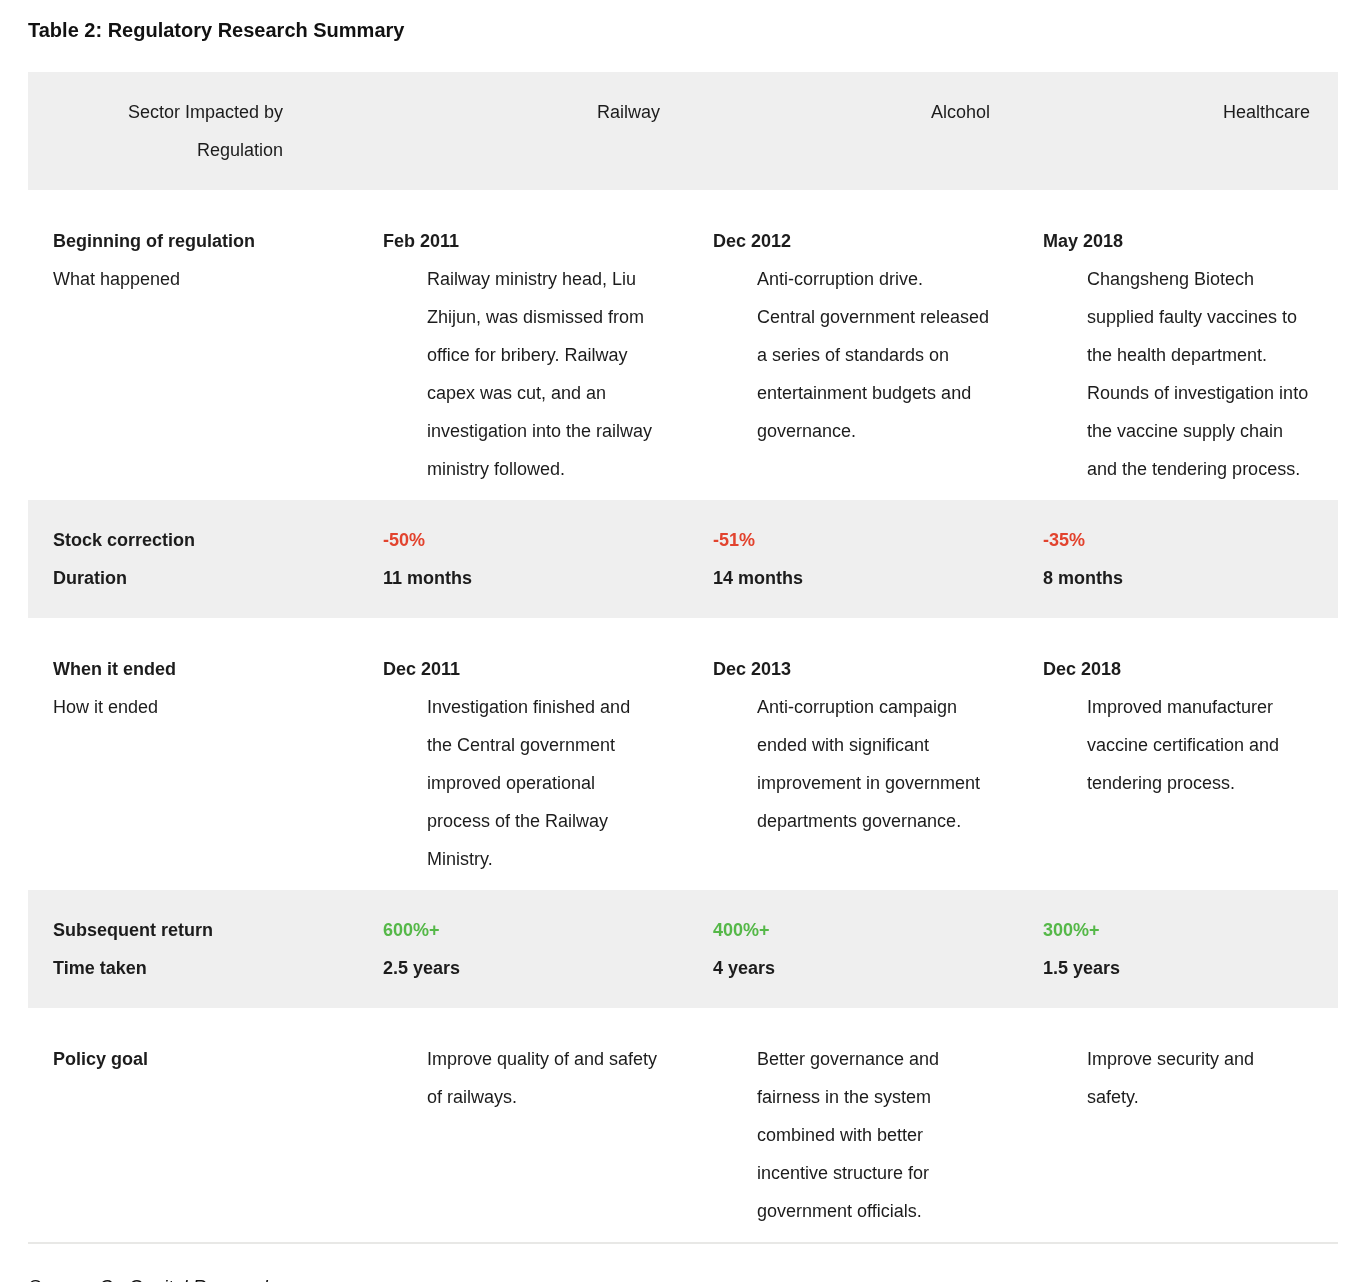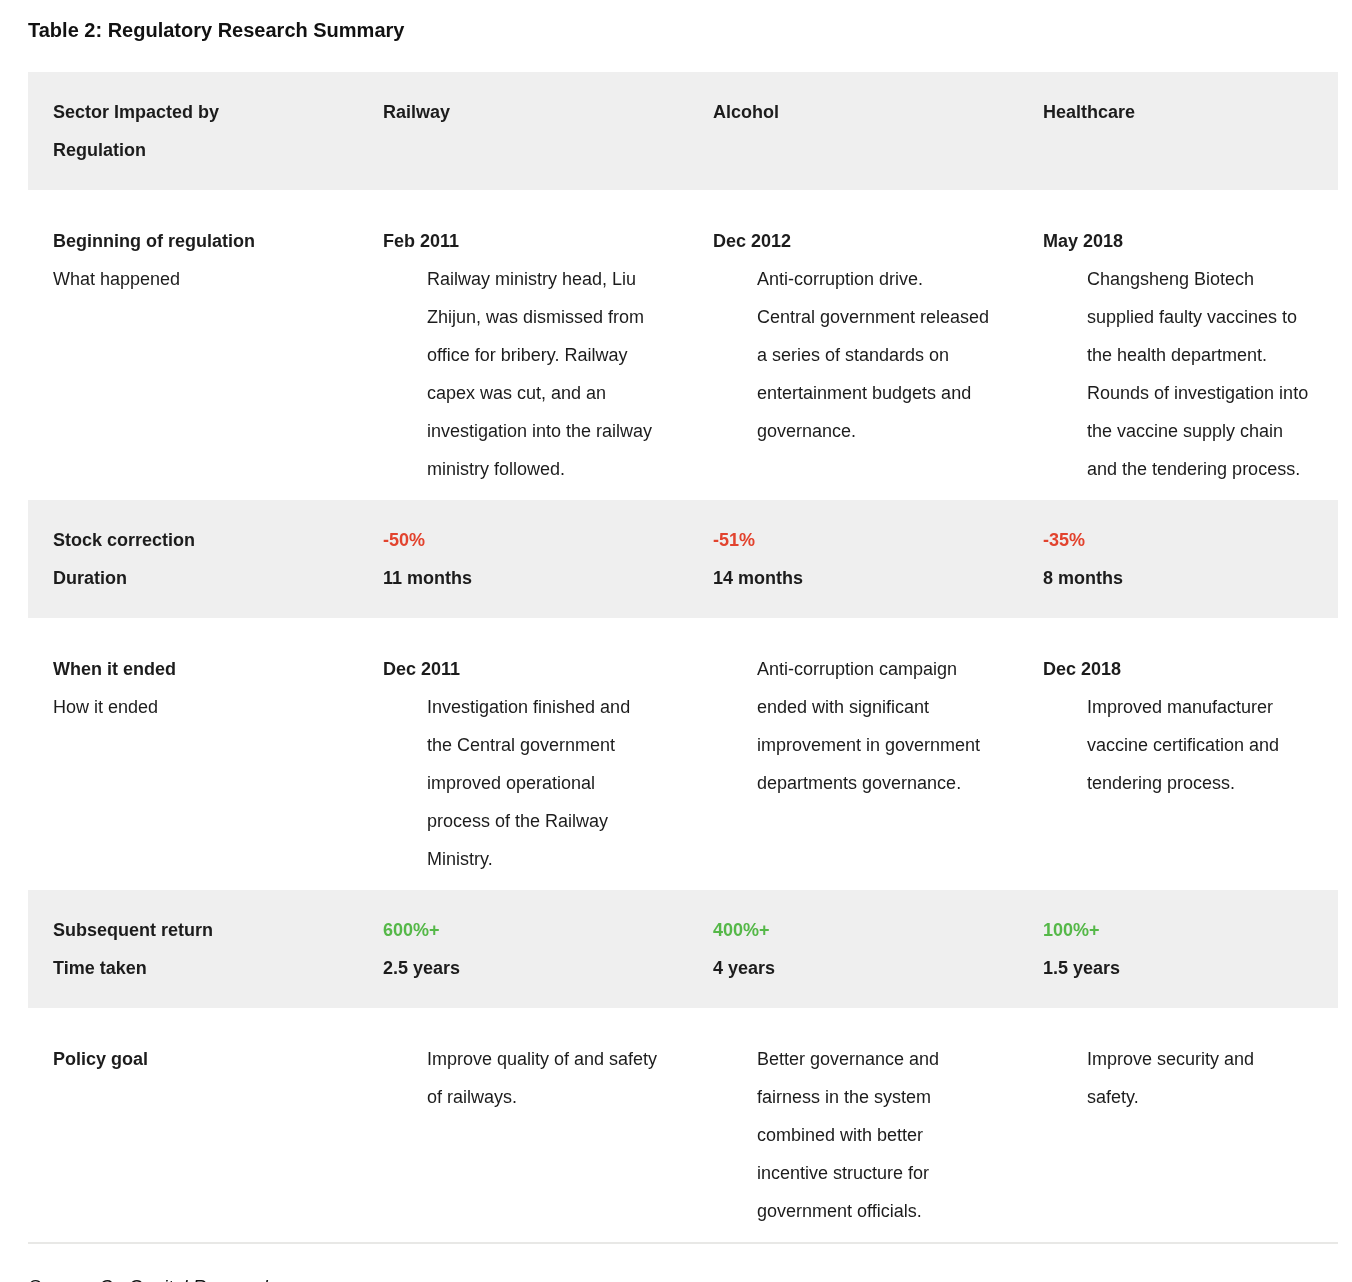--- a/index.html
+++ b/index.html
@@ -42,21 +42,21 @@
   .row.pad-lg{ padding:32px 0 12px 0; }
   .cell{ padding:0 28px 0 25px; }
 
   .b{ font-weight:700; }
   .cell .heading{ font-weight:700; }
   .cell .body{
     white-space:pre-line;
     max-width:276px;
     margin-left:44px;
   }
-  .header-cell{ font-weight:700; }
+  .header-cell{ font-weight:400;text-align:right; }
   .header-cell.narrow{ max-width:230px; }
 
   .val-neg{ color:var(--negative); font-weight:700; }
   .val-pos{ color:var(--positive); font-weight:700; }
 
   .divider{
     margin:0;
     border:none;
     border-top:2px solid var(--divider);
   }
@@ -134,20 +134,21 @@
     <div class="row pad-lg">
       <div class="cell">
         <div class="b">When it ended</div>
         <div>How it ended</div>
       </div>
       <div class="cell">
         <div class="heading">Dec 2011</div>
         <div class="body">Investigation finished and the Central government improved operational process of the Railway Ministry.</div>
       </div>
       <div class="cell">
+        <div class="heading">Dec 2013</div>
         <div class="body">Anti-corruption campaign ended with significant improvement in government departments governance.</div>
       </div>
       <div class="cell">
         <div class="heading">Dec 2018</div>
         <div class="body">Improved manufacturer vaccine certification and tendering process.</div>
       </div>
     </div>
 
     <div class="row shaded pad-sm">
       <div class="cell">
@@ -156,21 +157,21 @@
       </div>
       <div class="cell">
         <div class="val-pos">600%+</div>
         <div class="b">2.5 years</div>
       </div>
       <div class="cell">
         <div class="val-pos">400%+</div>
         <div class="b">4 years</div>
       </div>
       <div class="cell">
-        <div class="val-pos">100%+</div>
+        <div class="val-pos">300%+</div>
         <div class="b">1.5 years</div>
       </div>
     </div>
 
     <div class="row pad-lg">
       <div class="cell">
         <div class="b">Policy goal</div>
       </div>
       <div class="cell">
         <div class="body">Improve quality of and safety of railways.</div>

